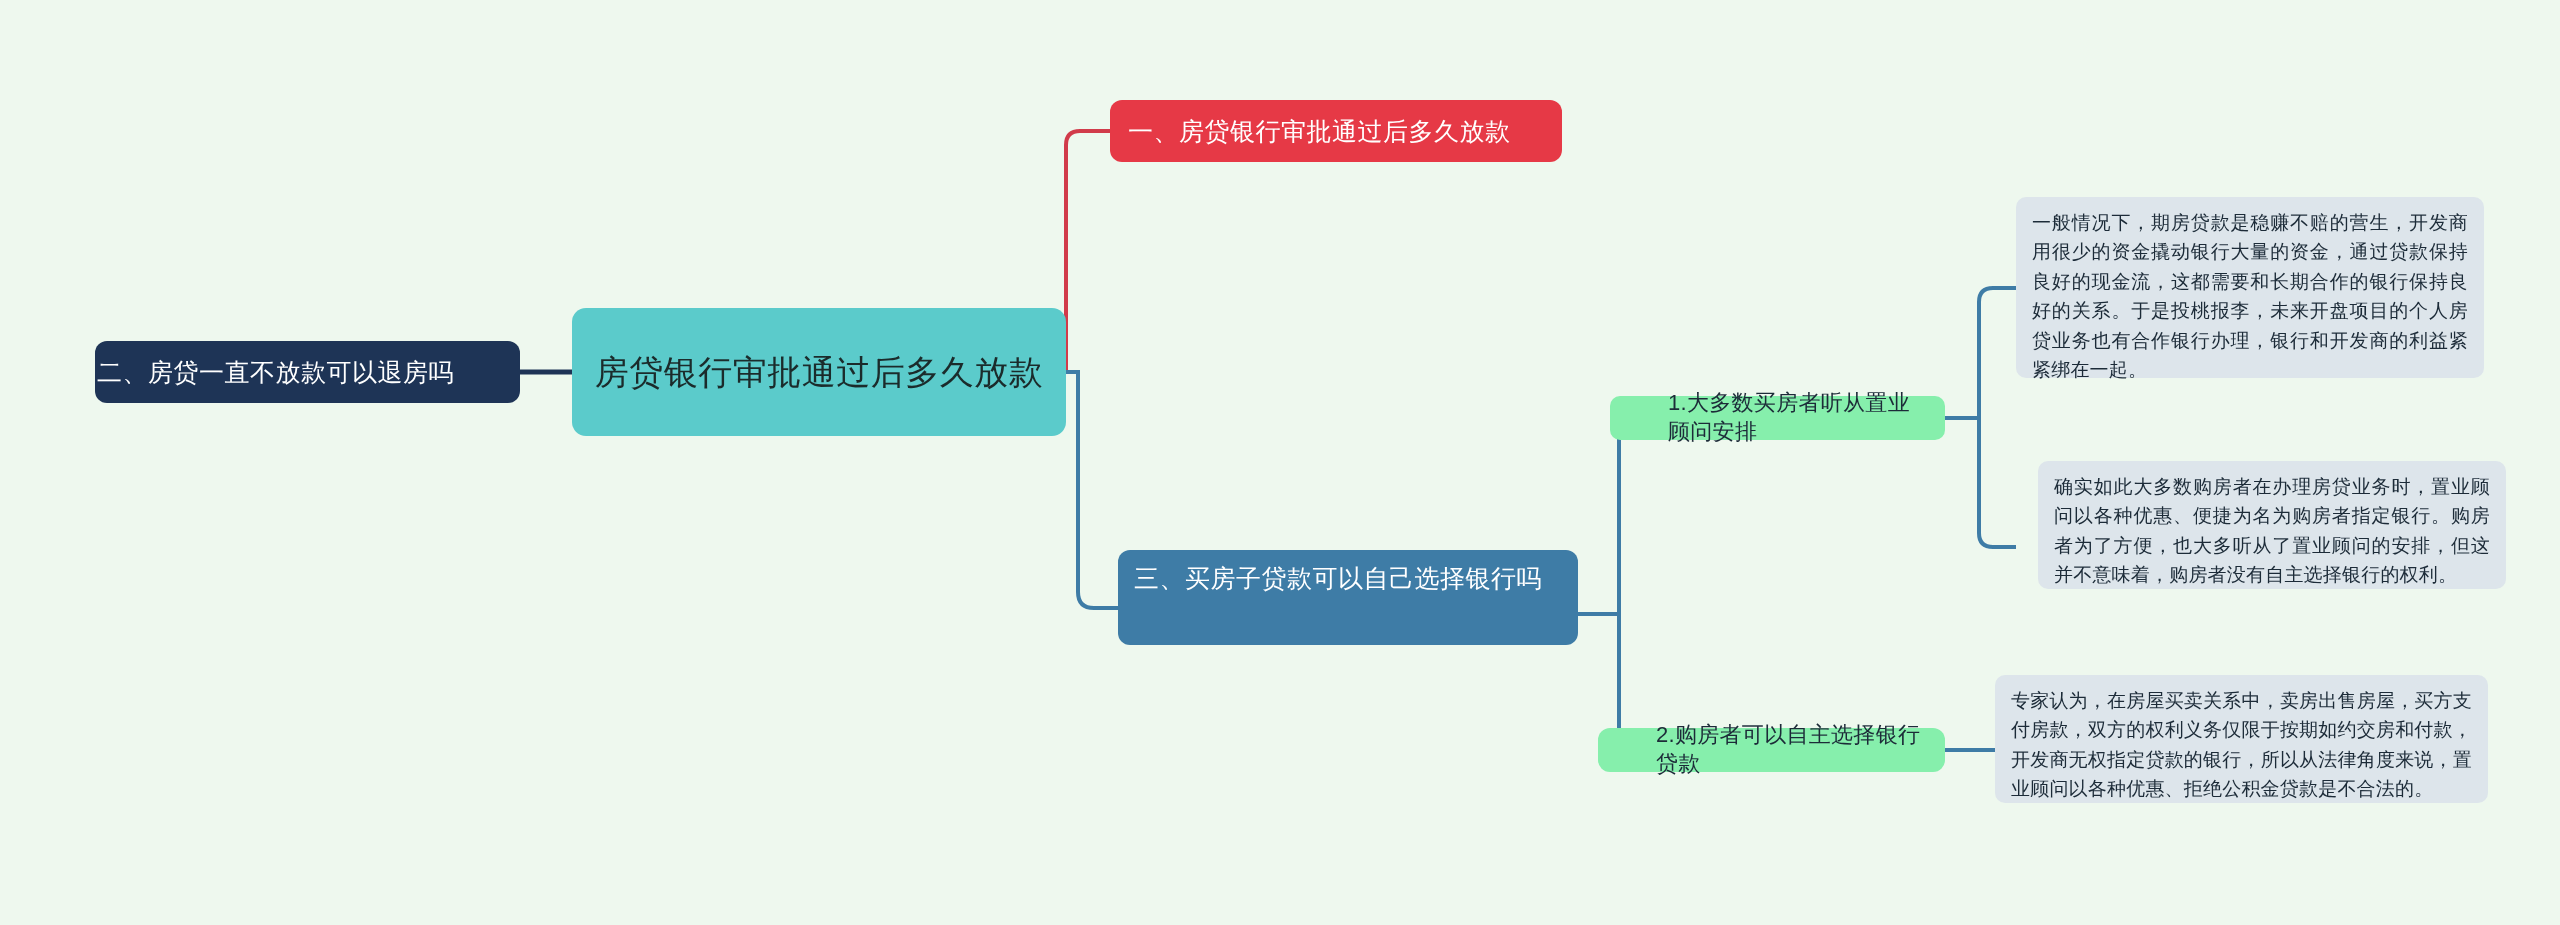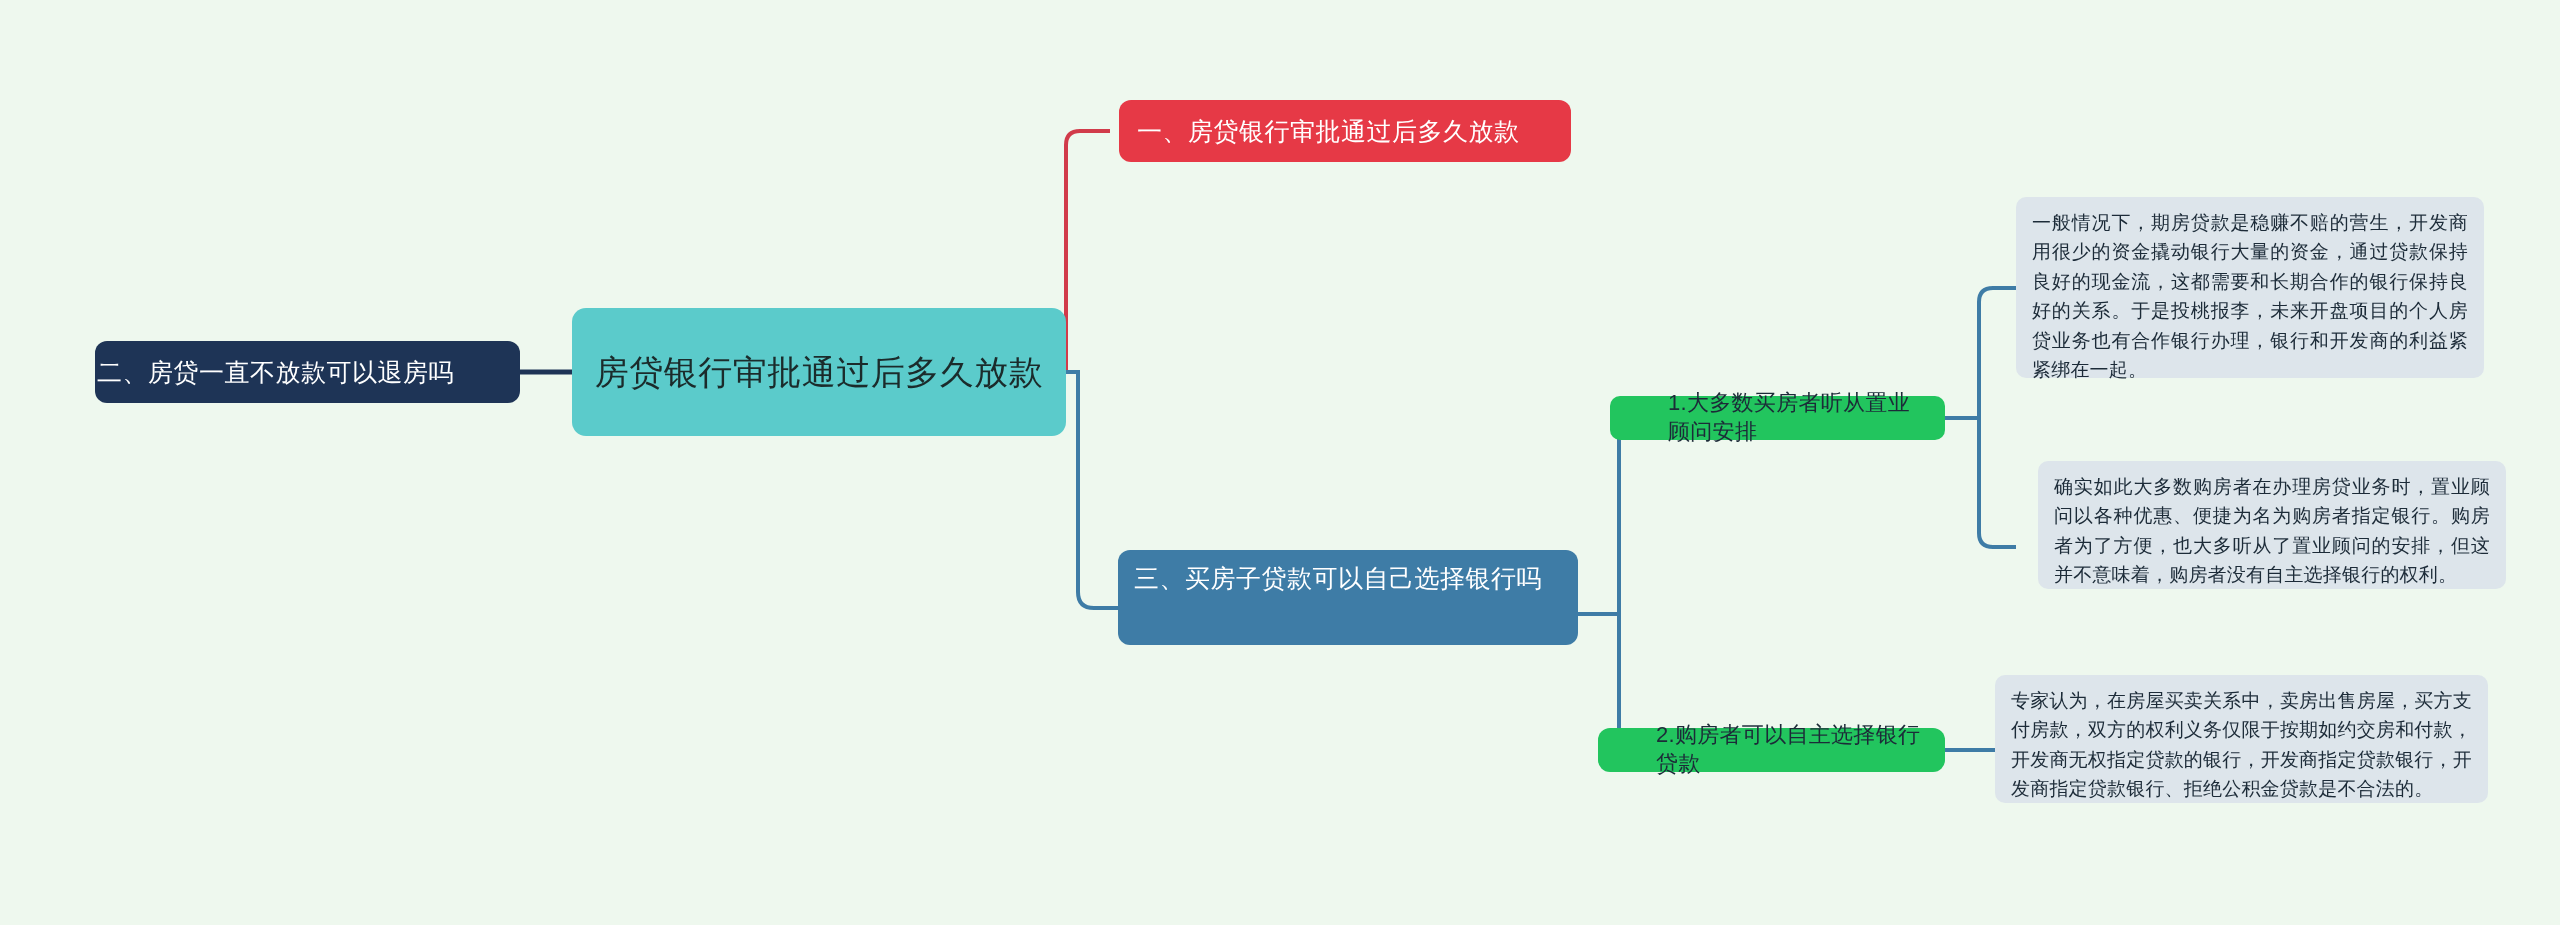--- a/index.html
+++ b/index.html
@@ -50,21 +50,20 @@
 
   
   .topic-red {
     background: #e63946;
     border-radius: 12px;
     color: #ffffff;
     font-size: 25px;
     line-height: 1.3;
     padding: 10px 18px;
     letter-spacing: 0.5px;
-    margin-left: 9px;
   }
   .topic-navy {
     background: #1e3456;
     border-radius: 12px;
     color: #ffffff;
     font-size: 25px;
     line-height: 1.3;
     padding: 10px 2px;
     letter-spacing: 0.5px;
   }
@@ -74,21 +73,21 @@
     color: #ffffff;
     font-size: 25px;
     line-height: 1.32;
     padding: 10px 16px;
     letter-spacing: 0.5px;
     align-items: flex-start;
   }
 
   
   .pill {
-    background: #22c55e;
+    background: #86efac;
     border-radius: 10px;
     color: #1c2b38;
     font-size: 22px;
     line-height: 1.3;
     padding: 7px 14px;
     letter-spacing: 0.3px;
   }
 
   
   .card {
@@ -163,16 +162,16 @@
 
   <div class="node card" style="left:2016px; top:197px; width:468px; height:181px;">
     <span>一般情况下，期房贷款是稳赚不赔的营生，开发商用很少的资金撬动银行大量的资金，通过贷款保持良好的现金流，这都需要和长期合作的银行保持良好的关系。于是投桃报李，未来开盘项目的个人房贷业务也有合作银行办理，银行和开发商的利益紧紧绑在一起。</span>
   </div>
 
   <div class="node card" style="left:2016px; top:461px; width:468px; height:128px;margin-left:22px;">
     <span>确实如此大多数购房者在办理房贷业务时，置业顾问以各种优惠、便捷为名为购房者指定银行。购房者为了方便，也大多听从了置业顾问的安排，但这并不意味着，购房者没有自主选择银行的权利。</span>
   </div>
 
   <div class="node card" style="left:1995px; top:675px; width:493px; height:128px;">
-    <span>专家认为，在房屋买卖关系中，卖房出售房屋，买方支付房款，双方的权利义务仅限于按期如约交房和付款，开发商无权指定贷款的银行，开发商指定贷款银行，开发商指定贷款银行、拒绝公积金贷款是不合法的。</span>
+    <span>专家认为，在房屋买卖关系中，卖房出售房屋，买方支付房款，双方的权利义务仅限于按期如约交房和付款，开发商无权指定贷款的银行，所以从法律角度来说，置业顾问以各种优惠、拒绝公积金贷款是不合法的。</span>
   </div>
 
 </div>
 
 </body></html>

